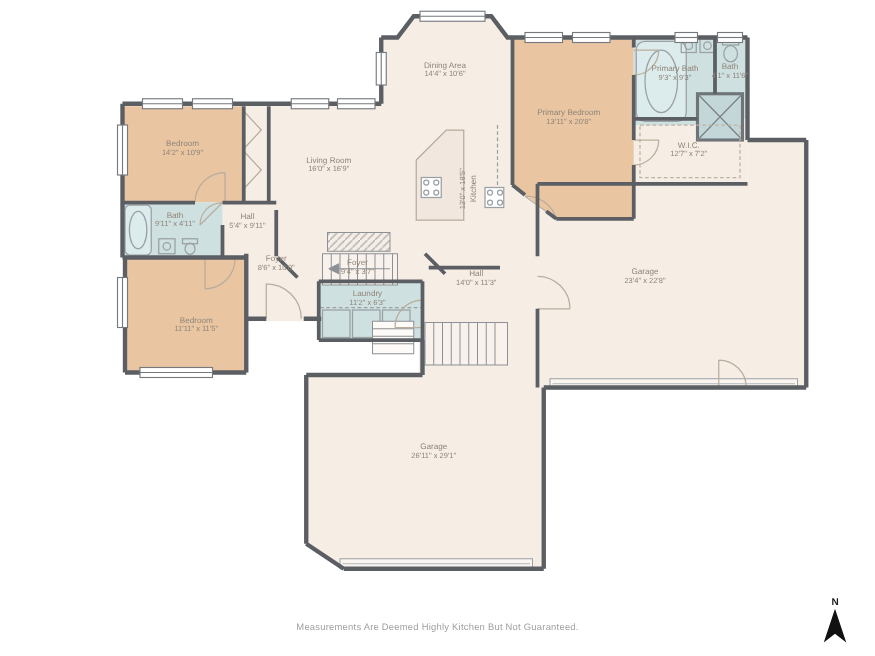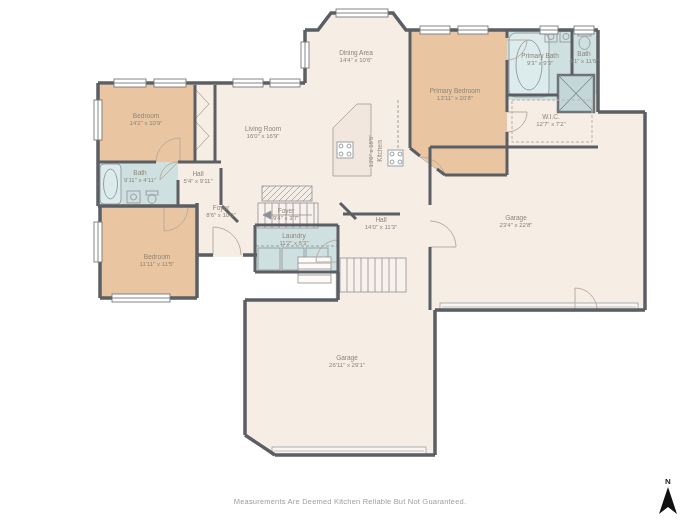--- a/index.html
+++ b/index.html
@@ -232,21 +232,21 @@
   </div>
   <div class="room-label" style="left:516px;top:222px">
     <div class="rname">Garage</div>
     <div class="rdims">23'4" x 22'8"</div>
   </div>
   <div class="room-label" style="left:347px;top:362px">
     <div class="rname">Garage</div>
     <div class="rdims">26'11" x 29'1"</div>
   </div>
 
-  <div class="disclaimer">Measurements Are Deemed Kitchen Reliable But Not Guaranteed.</div>
+  <div class="disclaimer">Measurements Are Deemed Highly Kitchen But Not Guaranteed.</div>
 
   <div class="compass">
     <div class="nlabel">N</div>
     <svg width="20" height="28">
       <polygon points="10,0 19,27 10,20 1,27" fill="#111111"></polygon>
     </svg>
   </div>
 
 </div>
 

